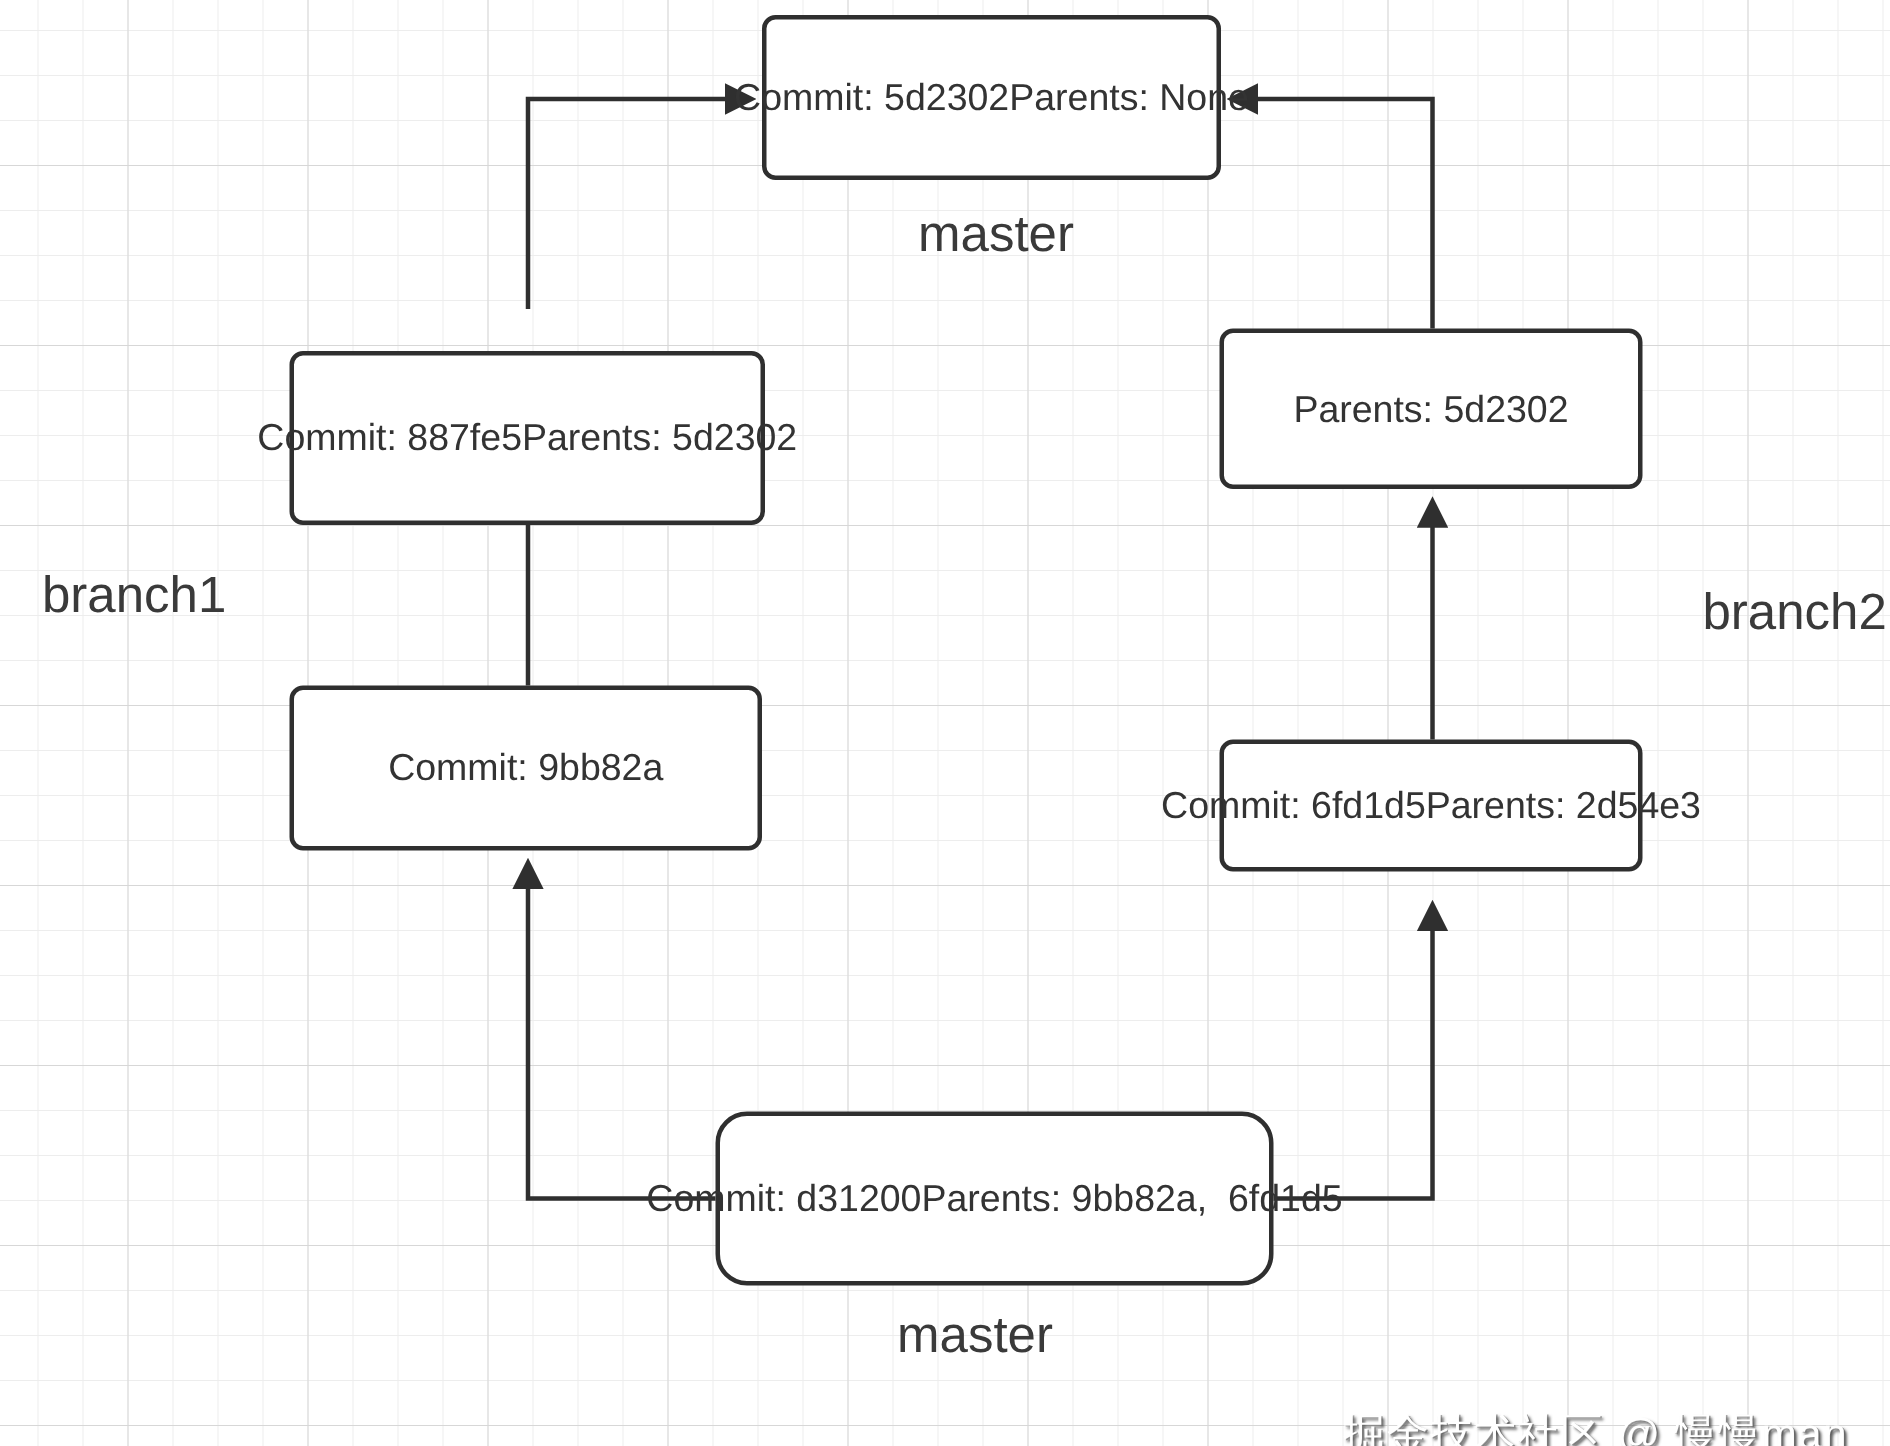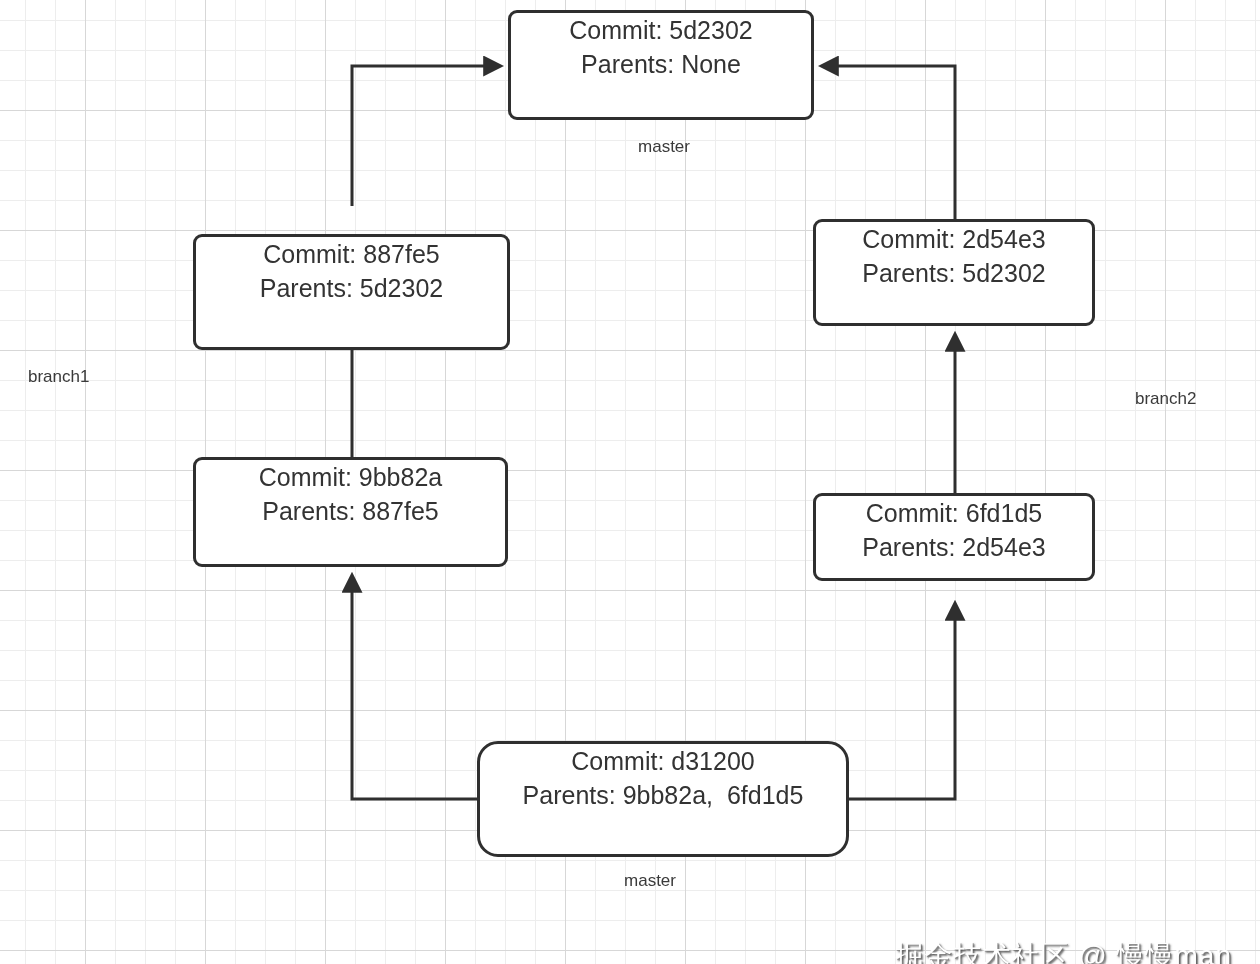--- a/index.html
+++ b/index.html
@@ -32,36 +32,36 @@
     stroke-width: 3;
   }
 
   .node {
     position: absolute;
     box-sizing: border-box;
     background: #ffffff;
     border: 3px solid #2f2f2f;
     border-radius: 9px;
     display: flex;
-    flex-direction: column;
+    flex-direction: row;
     align-items: center;
-    justify-content: flex-start;
+    justify-content: center;
     z-index: 2;
   }
   .node-line {
     font-size: 25px;
     line-height: 34px;
     color: #333333;
     white-space: pre;
     text-align: center;
   }
 
   .diagram-label {
     position: absolute;
-    font-size: 17px;
+    font-size: 34px;
     color: #3a3a3a;
     white-space: nowrap;
     z-index: 2;
   }
   .centered { text-align: center; }
 
   .watermark {
     position: absolute;
     right: 28px;
     top: 937px;
@@ -95,42 +95,40 @@
     <div class="node-line">Commit: 5d2302</div>
     <div class="node-line">Parents: None</div>
   </div>
 
   <div class="node" style="left:193px; top:206px; width:317px; height:116px;margin-top:28px;">
     <div class="node-line">Commit: 887fe5</div>
     <div class="node-line">Parents: 5d2302</div>
   </div>
 
   <div class="node" style="left:813px; top:219px; width:282px; height:107px;">
-    <div class="node-line">Commit: 2d54e3</div>
     <div class="node-line">Parents: 5d2302</div>
   </div>
 
   <div class="node" style="left:193px; top:457px; width:315px; height:110px;">
     <div class="node-line">Commit: 9bb82a</div>
-    <div class="node-line">Parents: 887fe5</div>
   </div>
 
   <div class="node" style="left:813px; top:493px; width:282px; height:88px;">
     <div class="node-line">Commit: 6fd1d5</div>
     <div class="node-line">Parents: 2d54e3</div>
   </div>
 
   <div class="node" style="left:477px; top:741px; width:372px; height:116px;border-radius:21px;">
     <div class="node-line">Commit: d31200</div>
     <div class="node-line">Parents: 9bb82a,  6fd1d5</div>
   </div>
 
   <div class="diagram-label centered" style="left:596px; top:137px; width:136px;">master</div>
 
-  <div class="diagram-label" style="left:28px; top:367px;">branch1</div>
+  <div class="diagram-label" style="left:28px; top:378px;">branch1</div>
 
   <div class="diagram-label" style="left:1135px; top:389px;text-align:center;">branch2</div>
 
   <div class="diagram-label centered" style="left:582px; top:871px; width:136px;">master</div>
 
   <div class="watermark">掘金技术社区 @ 慢慢man</div>
 
 </div>
 
 </body></html>

